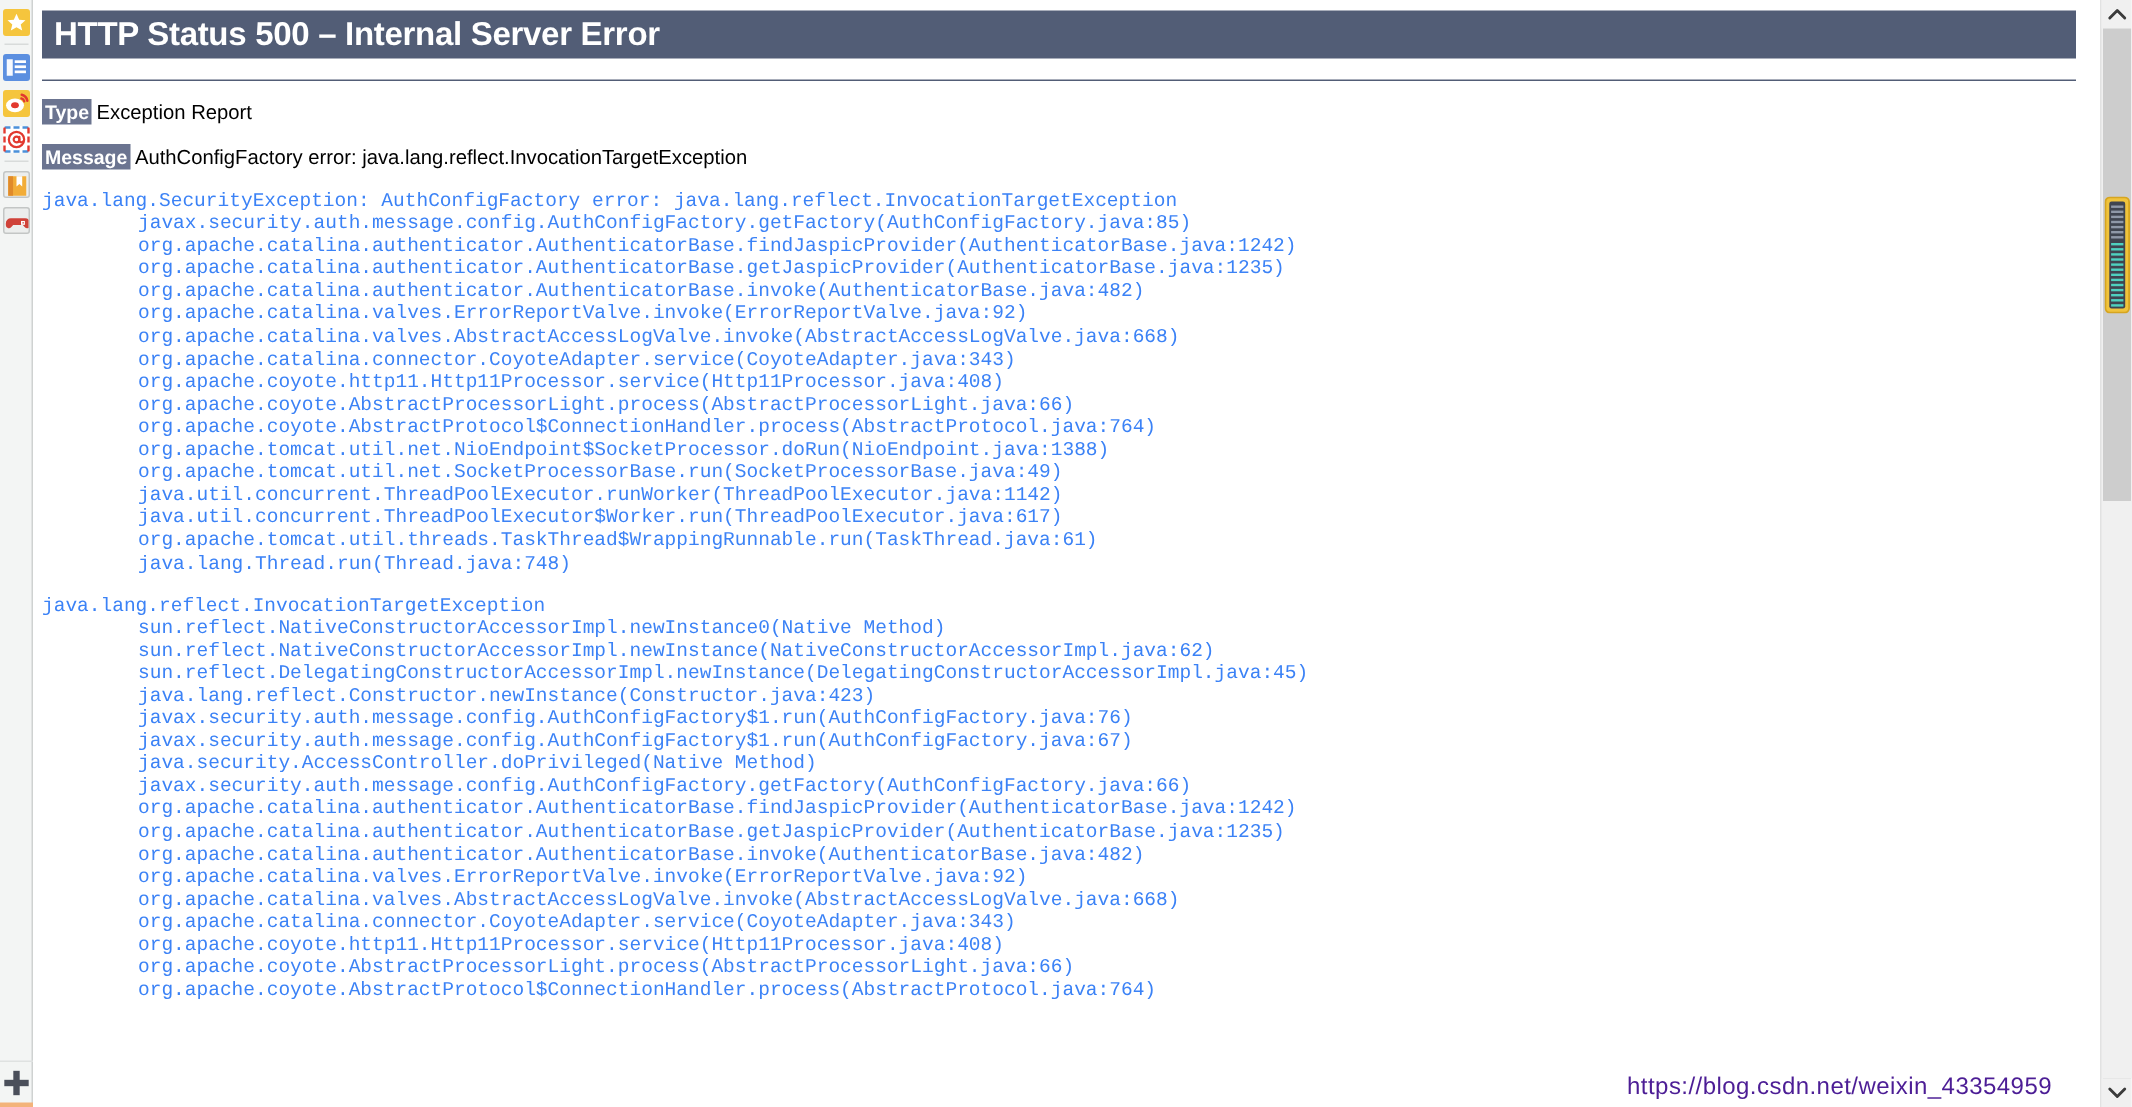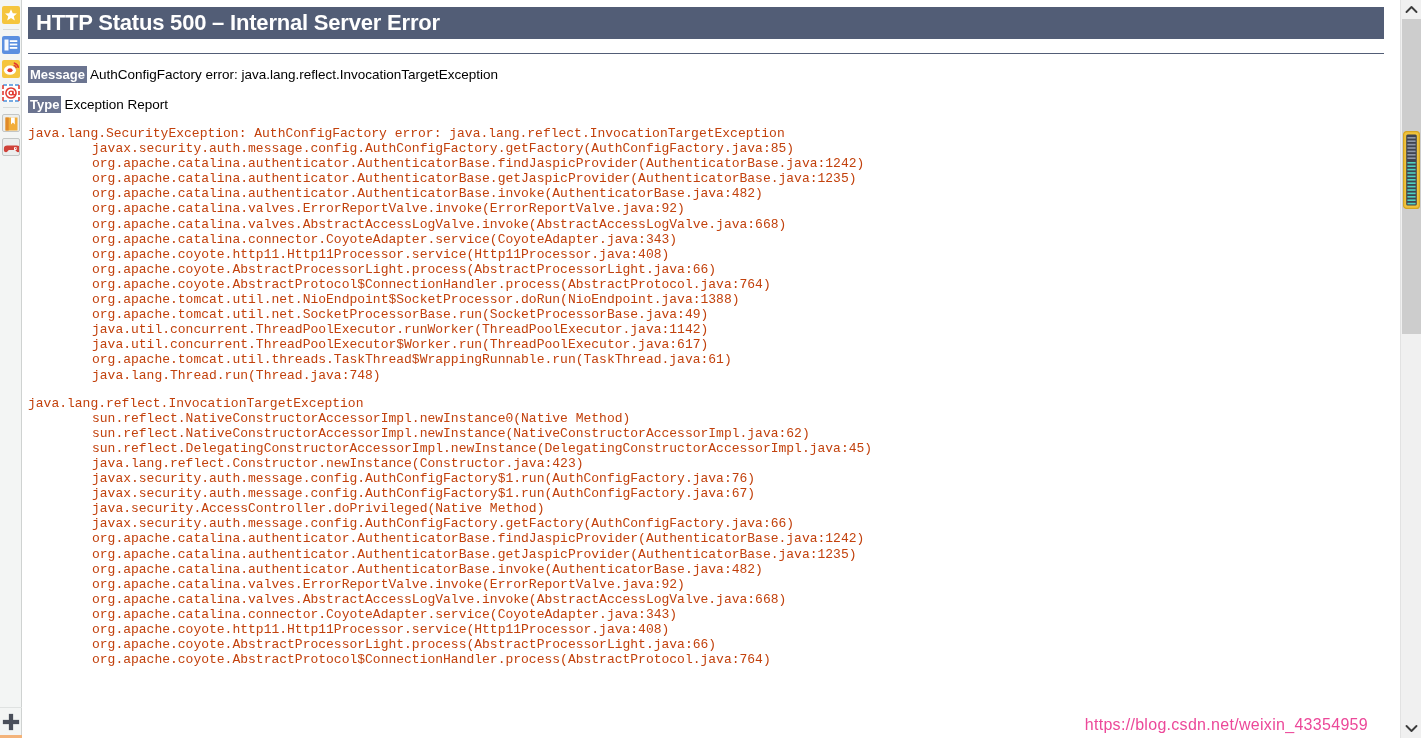--- a/index.html
+++ b/index.html
@@ -121,35 +121,35 @@
   }
 
   .section-head {
     margin: 0 0 10px 2px;
   }
 
   .stack {
     font-family: "Liberation Mono", "DejaVu Sans Mono", monospace;
     font-size: 13px;
     line-height: 15.1px;
-    color: #c2410c;
+    color: #3b82f6;
     white-space: pre;
     margin: 0 0 0 2px;
   }
   .stack .ln { display: block; white-space: pre; }
   .stack .indent { padding-left: 64px; }
   .gap-before-root { height: 13px; }
 
   
   .watermark {
     position: absolute;
     right: 32px;
     bottom: 4px;
     font-size: 16px;
-    color: #ec4899;
+    color: #4c1d95;
     font-family: "Liberation Sans", sans-serif;
     letter-spacing: 0.3px;
     pointer-events: none;
     white-space: nowrap;
   }
 
   
   .scrollbar {
     width: 21px;
     flex: 0 0 21px;
@@ -270,25 +270,25 @@
   </div>
 
   <div class="page">
     <div class="page-inner">
 
       <div class="title-bar">HTTP Status 500 – Internal Server Error</div>
 
       <hr class="rule">
 
       <div class="field-row">
+        <span class="tag">Type</span><span class="field-val">Exception Report</span>
+      </div>
+
+      <div class="field-row">
         <span class="tag">Message</span><span class="field-val">AuthConfigFactory error: java.lang.reflect.InvocationTargetException</span>
-      </div>
-
-      <div class="field-row">
-        <span class="tag">Type</span><span class="field-val">Exception Report</span>
       </div>
 
 
 
       <div class="stack" id="exception-stack"><span class="ln">java.lang.SecurityException: AuthConfigFactory error: java.lang.reflect.InvocationTargetException</span><span class="ln indent">javax.security.auth.message.config.AuthConfigFactory.getFactory(AuthConfigFactory.java:85)</span><span class="ln indent">org.apache.catalina.authenticator.AuthenticatorBase.findJaspicProvider(AuthenticatorBase.java:1242)</span><span class="ln indent">org.apache.catalina.authenticator.AuthenticatorBase.getJaspicProvider(AuthenticatorBase.java:1235)</span><span class="ln indent">org.apache.catalina.authenticator.AuthenticatorBase.invoke(AuthenticatorBase.java:482)</span><span class="ln indent">org.apache.catalina.valves.ErrorReportValve.invoke(ErrorReportValve.java:92)</span><span class="ln indent">org.apache.catalina.valves.AbstractAccessLogValve.invoke(AbstractAccessLogValve.java:668)</span><span class="ln indent">org.apache.catalina.connector.CoyoteAdapter.service(CoyoteAdapter.java:343)</span><span class="ln indent">org.apache.coyote.http11.Http11Processor.service(Http11Processor.java:408)</span><span class="ln indent">org.apache.coyote.AbstractProcessorLight.process(AbstractProcessorLight.java:66)</span><span class="ln indent">org.apache.coyote.AbstractProtocol$ConnectionHandler.process(AbstractProtocol.java:764)</span><span class="ln indent">org.apache.tomcat.util.net.NioEndpoint$SocketProcessor.doRun(NioEndpoint.java:1388)</span><span class="ln indent">org.apache.tomcat.util.net.SocketProcessorBase.run(SocketProcessorBase.java:49)</span><span class="ln indent">java.util.concurrent.ThreadPoolExecutor.runWorker(ThreadPoolExecutor.java:1142)</span><span class="ln indent">java.util.concurrent.ThreadPoolExecutor$Worker.run(ThreadPoolExecutor.java:617)</span><span class="ln indent">org.apache.tomcat.util.threads.TaskThread$WrappingRunnable.run(TaskThread.java:61)</span><span class="ln indent">java.lang.Thread.run(Thread.java:748)</span></div>
 
       <div class="gap-before-root"></div>
 
 
       <div class="stack" id="rootcause-stack"><span class="ln">java.lang.reflect.InvocationTargetException</span><span class="ln indent">sun.reflect.NativeConstructorAccessorImpl.newInstance0(Native Method)</span><span class="ln indent">sun.reflect.NativeConstructorAccessorImpl.newInstance(NativeConstructorAccessorImpl.java:62)</span><span class="ln indent">sun.reflect.DelegatingConstructorAccessorImpl.newInstance(DelegatingConstructorAccessorImpl.java:45)</span><span class="ln indent">java.lang.reflect.Constructor.newInstance(Constructor.java:423)</span><span class="ln indent">javax.security.auth.message.config.AuthConfigFactory$1.run(AuthConfigFactory.java:76)</span><span class="ln indent">javax.security.auth.message.config.AuthConfigFactory$1.run(AuthConfigFactory.java:67)</span><span class="ln indent">java.security.AccessController.doPrivileged(Native Method)</span><span class="ln indent">javax.security.auth.message.config.AuthConfigFactory.getFactory(AuthConfigFactory.java:66)</span><span class="ln indent">org.apache.catalina.authenticator.AuthenticatorBase.findJaspicProvider(AuthenticatorBase.java:1242)</span><span class="ln indent">org.apache.catalina.authenticator.AuthenticatorBase.getJaspicProvider(AuthenticatorBase.java:1235)</span><span class="ln indent">org.apache.catalina.authenticator.AuthenticatorBase.invoke(AuthenticatorBase.java:482)</span><span class="ln indent">org.apache.catalina.valves.ErrorReportValve.invoke(ErrorReportValve.java:92)</span><span class="ln indent">org.apache.catalina.valves.AbstractAccessLogValve.invoke(AbstractAccessLogValve.java:668)</span><span class="ln indent">org.apache.catalina.connector.CoyoteAdapter.service(CoyoteAdapter.java:343)</span><span class="ln indent">org.apache.coyote.http11.Http11Processor.service(Http11Processor.java:408)</span><span class="ln indent">org.apache.coyote.AbstractProcessorLight.process(AbstractProcessorLight.java:66)</span><span class="ln indent">org.apache.coyote.AbstractProtocol$ConnectionHandler.process(AbstractProtocol.java:764)</span></div>

